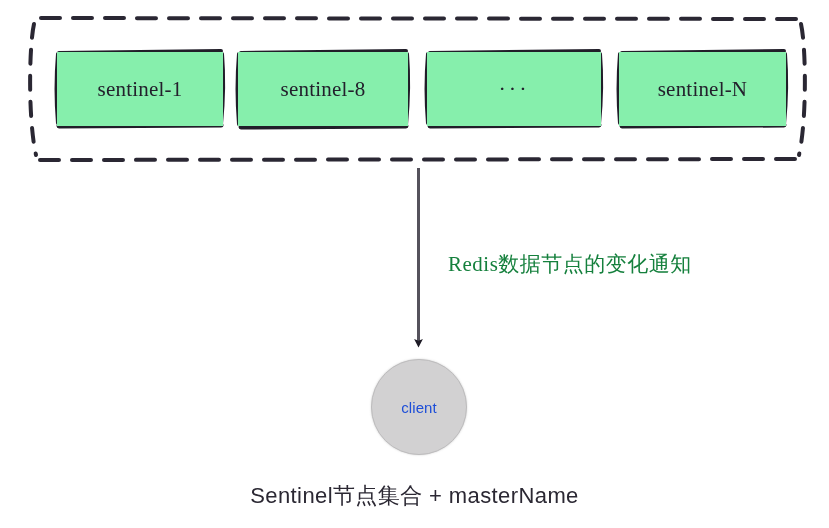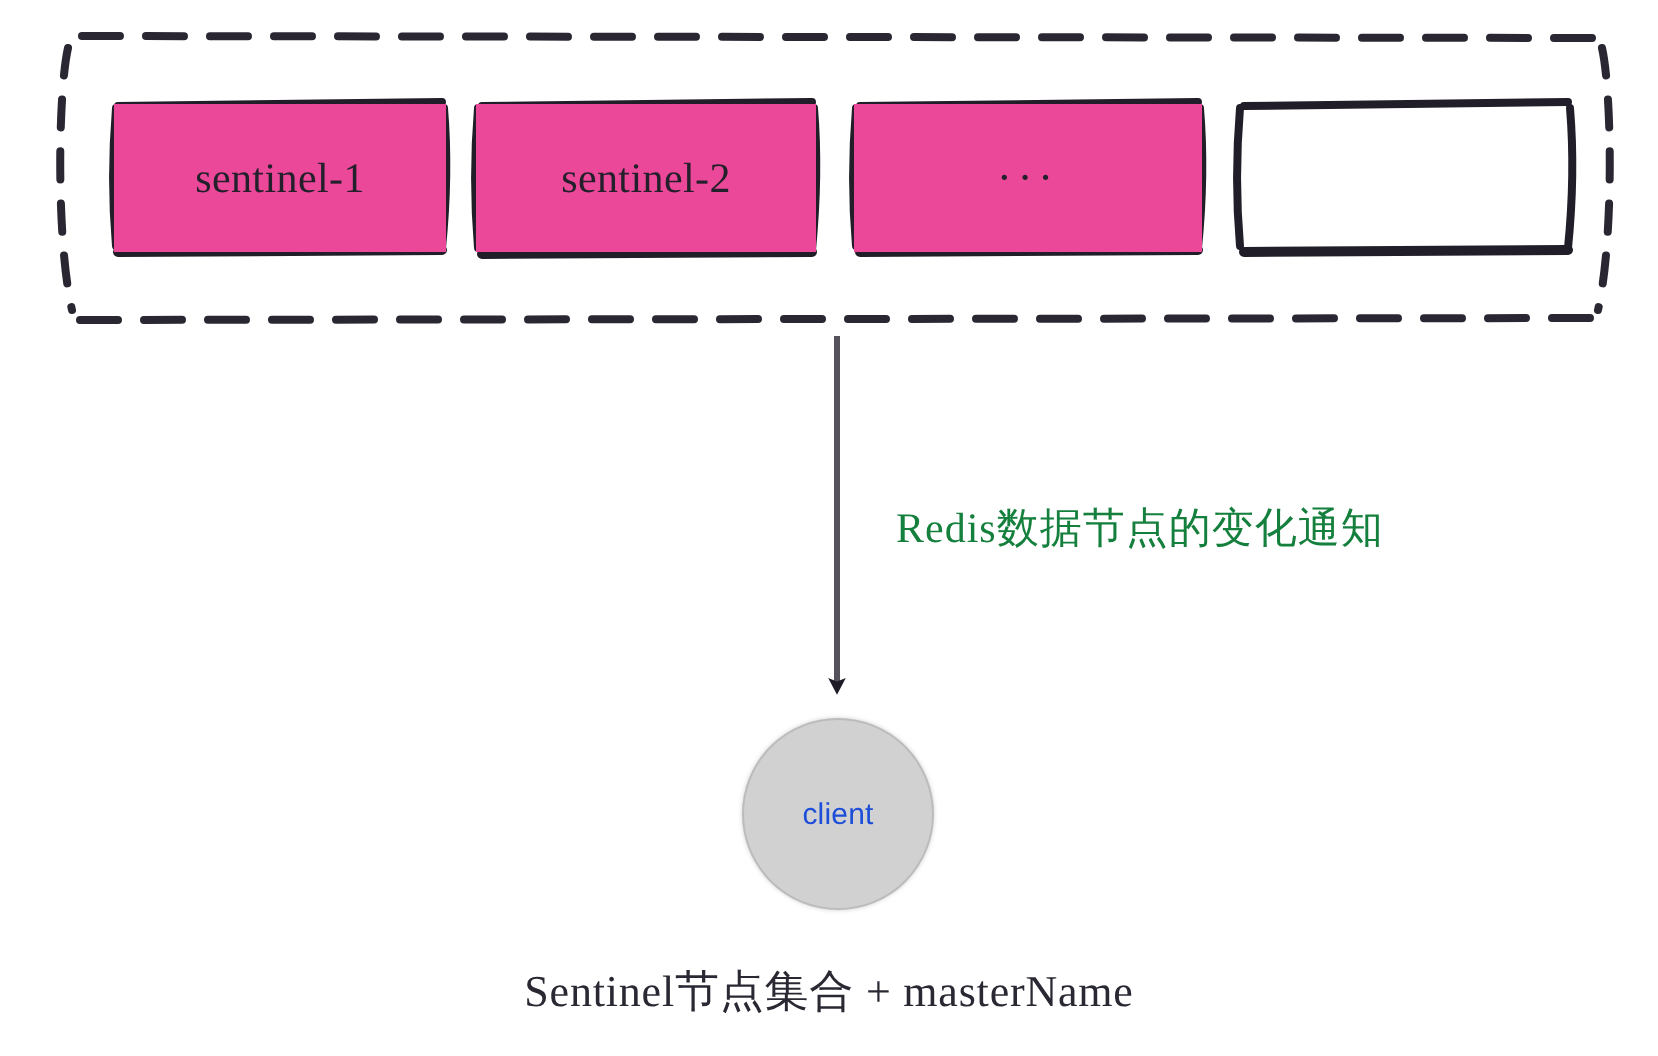--- a/index.html
+++ b/index.html
@@ -40,21 +40,21 @@
     top: 16px;
     width: 774px;
     height: 146px;
   }
 
   
   .sentinel-box {
     position: absolute;
     top: 52px;
     height: 74px;
-    background: #ec4899;
+    background: #86efac;
     display: flex;
     align-items: center;
     justify-content: center;
   }
   .sentinel-box .box-label {
     position: relative;
     font-family: "Liberation Serif", "DejaVu Serif", serif;
     font-size: 21px;
     letter-spacing: 0.2px;
     color: #23202c;
@@ -109,21 +109,21 @@
     letter-spacing: 0.5px;
   }
 
   
   .bottom-caption {
     position: absolute;
     left: 0;
     top: 481px;
     width: 829px;
     text-align: center;
-    font-family: Liberation Serif, serif;
+    font-family: Liberation Sans, sans-serif;
     font-size: 22px;
     color: #2b2833;
     letter-spacing: 0.4px;
   }
 </style>
 </head>
 <body>
 
 <div id="canvas">
 
@@ -168,24 +168,27 @@
       <line x1="418.5" y1="168" x2="418.5" y2="343" stroke="#55525c" stroke-width="3" marker-end="url(#arrowhead)"></line>
     </g>
   </svg>
 
   <div class="sentinel-group"></div>
 
   <div class="sentinel-box" id="box-1">
     <span class="box-label">sentinel-1</span>
   </div>
   <div class="sentinel-box" id="box-2">
-    <span class="box-label">sentinel-2</span>
+    <span class="box-label">sentinel-8</span>
   </div>
   <div class="sentinel-box" id="box-3">
     <span class="ellipsis-label">···</span>
+  </div>
+  <div class="sentinel-box" id="box-4">
+    <span class="box-label">sentinel-N</span>
   </div>
 
   <div class="arrow-annotation">Redis数据节点的变化通知</div>
 
   <div class="client-node">
     <span class="client-label">client</span>
   </div>
 
   <div class="bottom-caption">Sentinel节点集合 + masterName</div>
 

